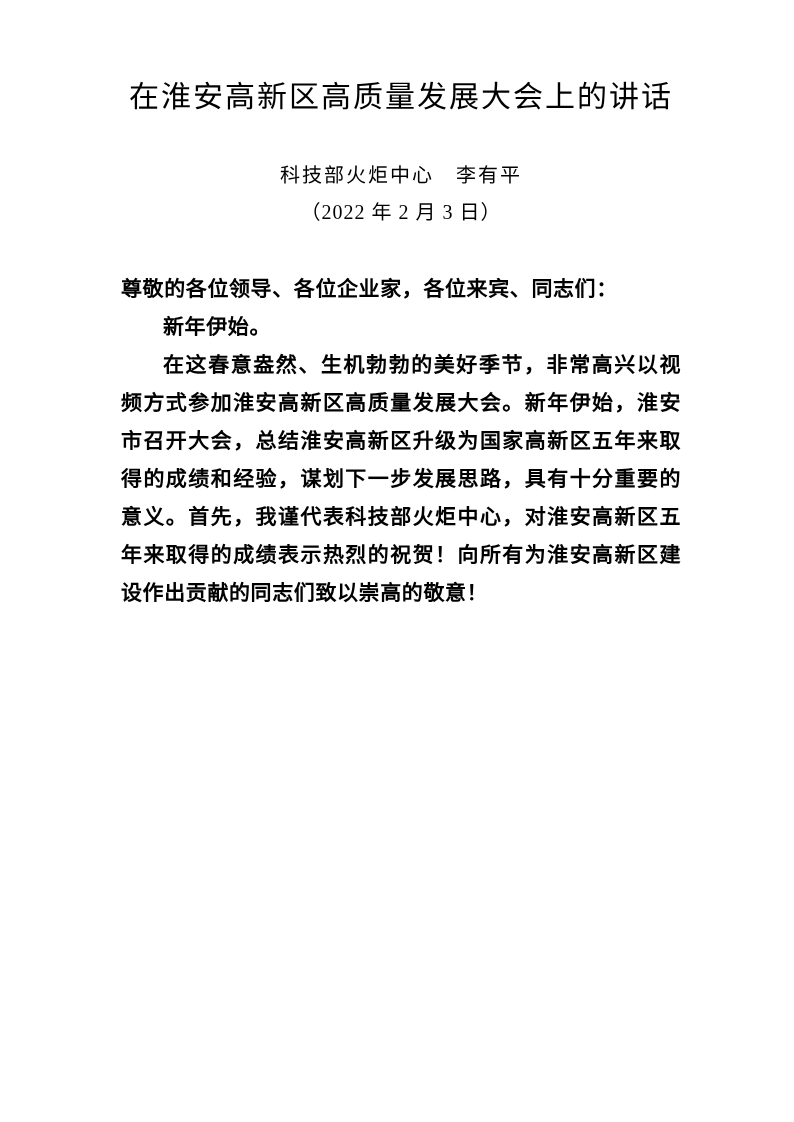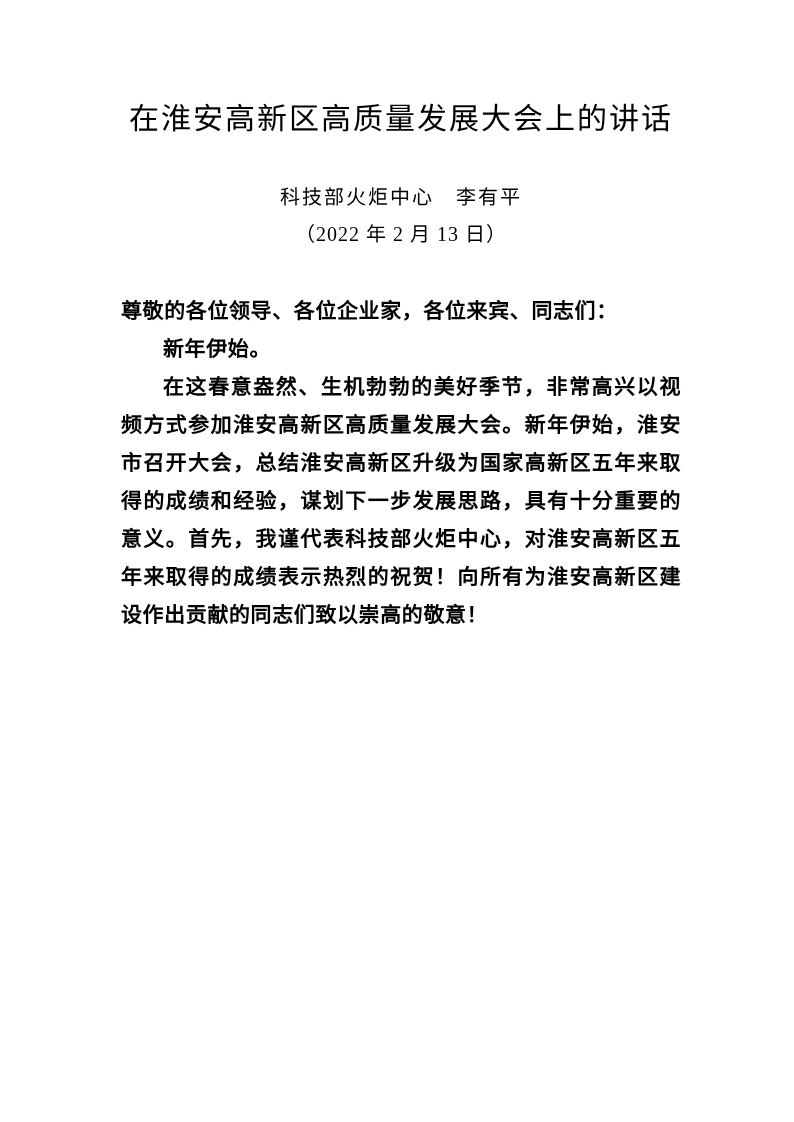--- a/index.html
+++ b/index.html
@@ -8,21 +8,21 @@
     background: #ffffff;
   }
   .page {
     position: relative;
     width: 794px;
     height: 1122px;
     margin: 0 auto;
     background: #ffffff;
     color: #000000;
     box-sizing: border-box;
-    padding: 100px 113px 0 121px;
+    padding: 78px 113px 0 121px;
     overflow: hidden;
     font-family: "Liberation Serif", "DejaVu Serif", serif;
   }
   .doc-title {
     margin: 0;
     font-size: 30px;
     font-weight: normal;
     letter-spacing: 2px;
     line-height: 38px;
     text-align: center;
@@ -60,20 +60,20 @@
   }
 </style>
 </head>
 <body>
 
 <div class="page">
   <h1 class="doc-title">在淮安高新区高质量发展大会上的讲话</h1>
 
   <p class="byline">科技部火炬中心　李有平</p>
 
-  <p class="dateline">（2022 年 2 月 13 日）</p>
+  <p class="dateline">（2022 年 2 月 3 日）</p>
 
   <div class="body-text">
     <p>尊敬的各位领导、各位企业家，各位来宾、同志们：</p>
     <p class="indent">新年伊始。</p>
     <p class="indent">在这春意盎然、生机勃勃的美好季节，非常高兴以视频方式参加淮安高新区高质量发展大会。新年伊始，淮安市召开大会，总结淮安高新区升级为国家高新区五年来取得的成绩和经验，谋划下一步发展思路，具有十分重要的意义。首先，我谨代表科技部火炬中心，对淮安高新区五年来取得的成绩表示热烈的祝贺！向所有为淮安高新区建设作出贡献的同志们致以崇高的敬意！</p>
   </div>
 </div>
 
 </body></html>

